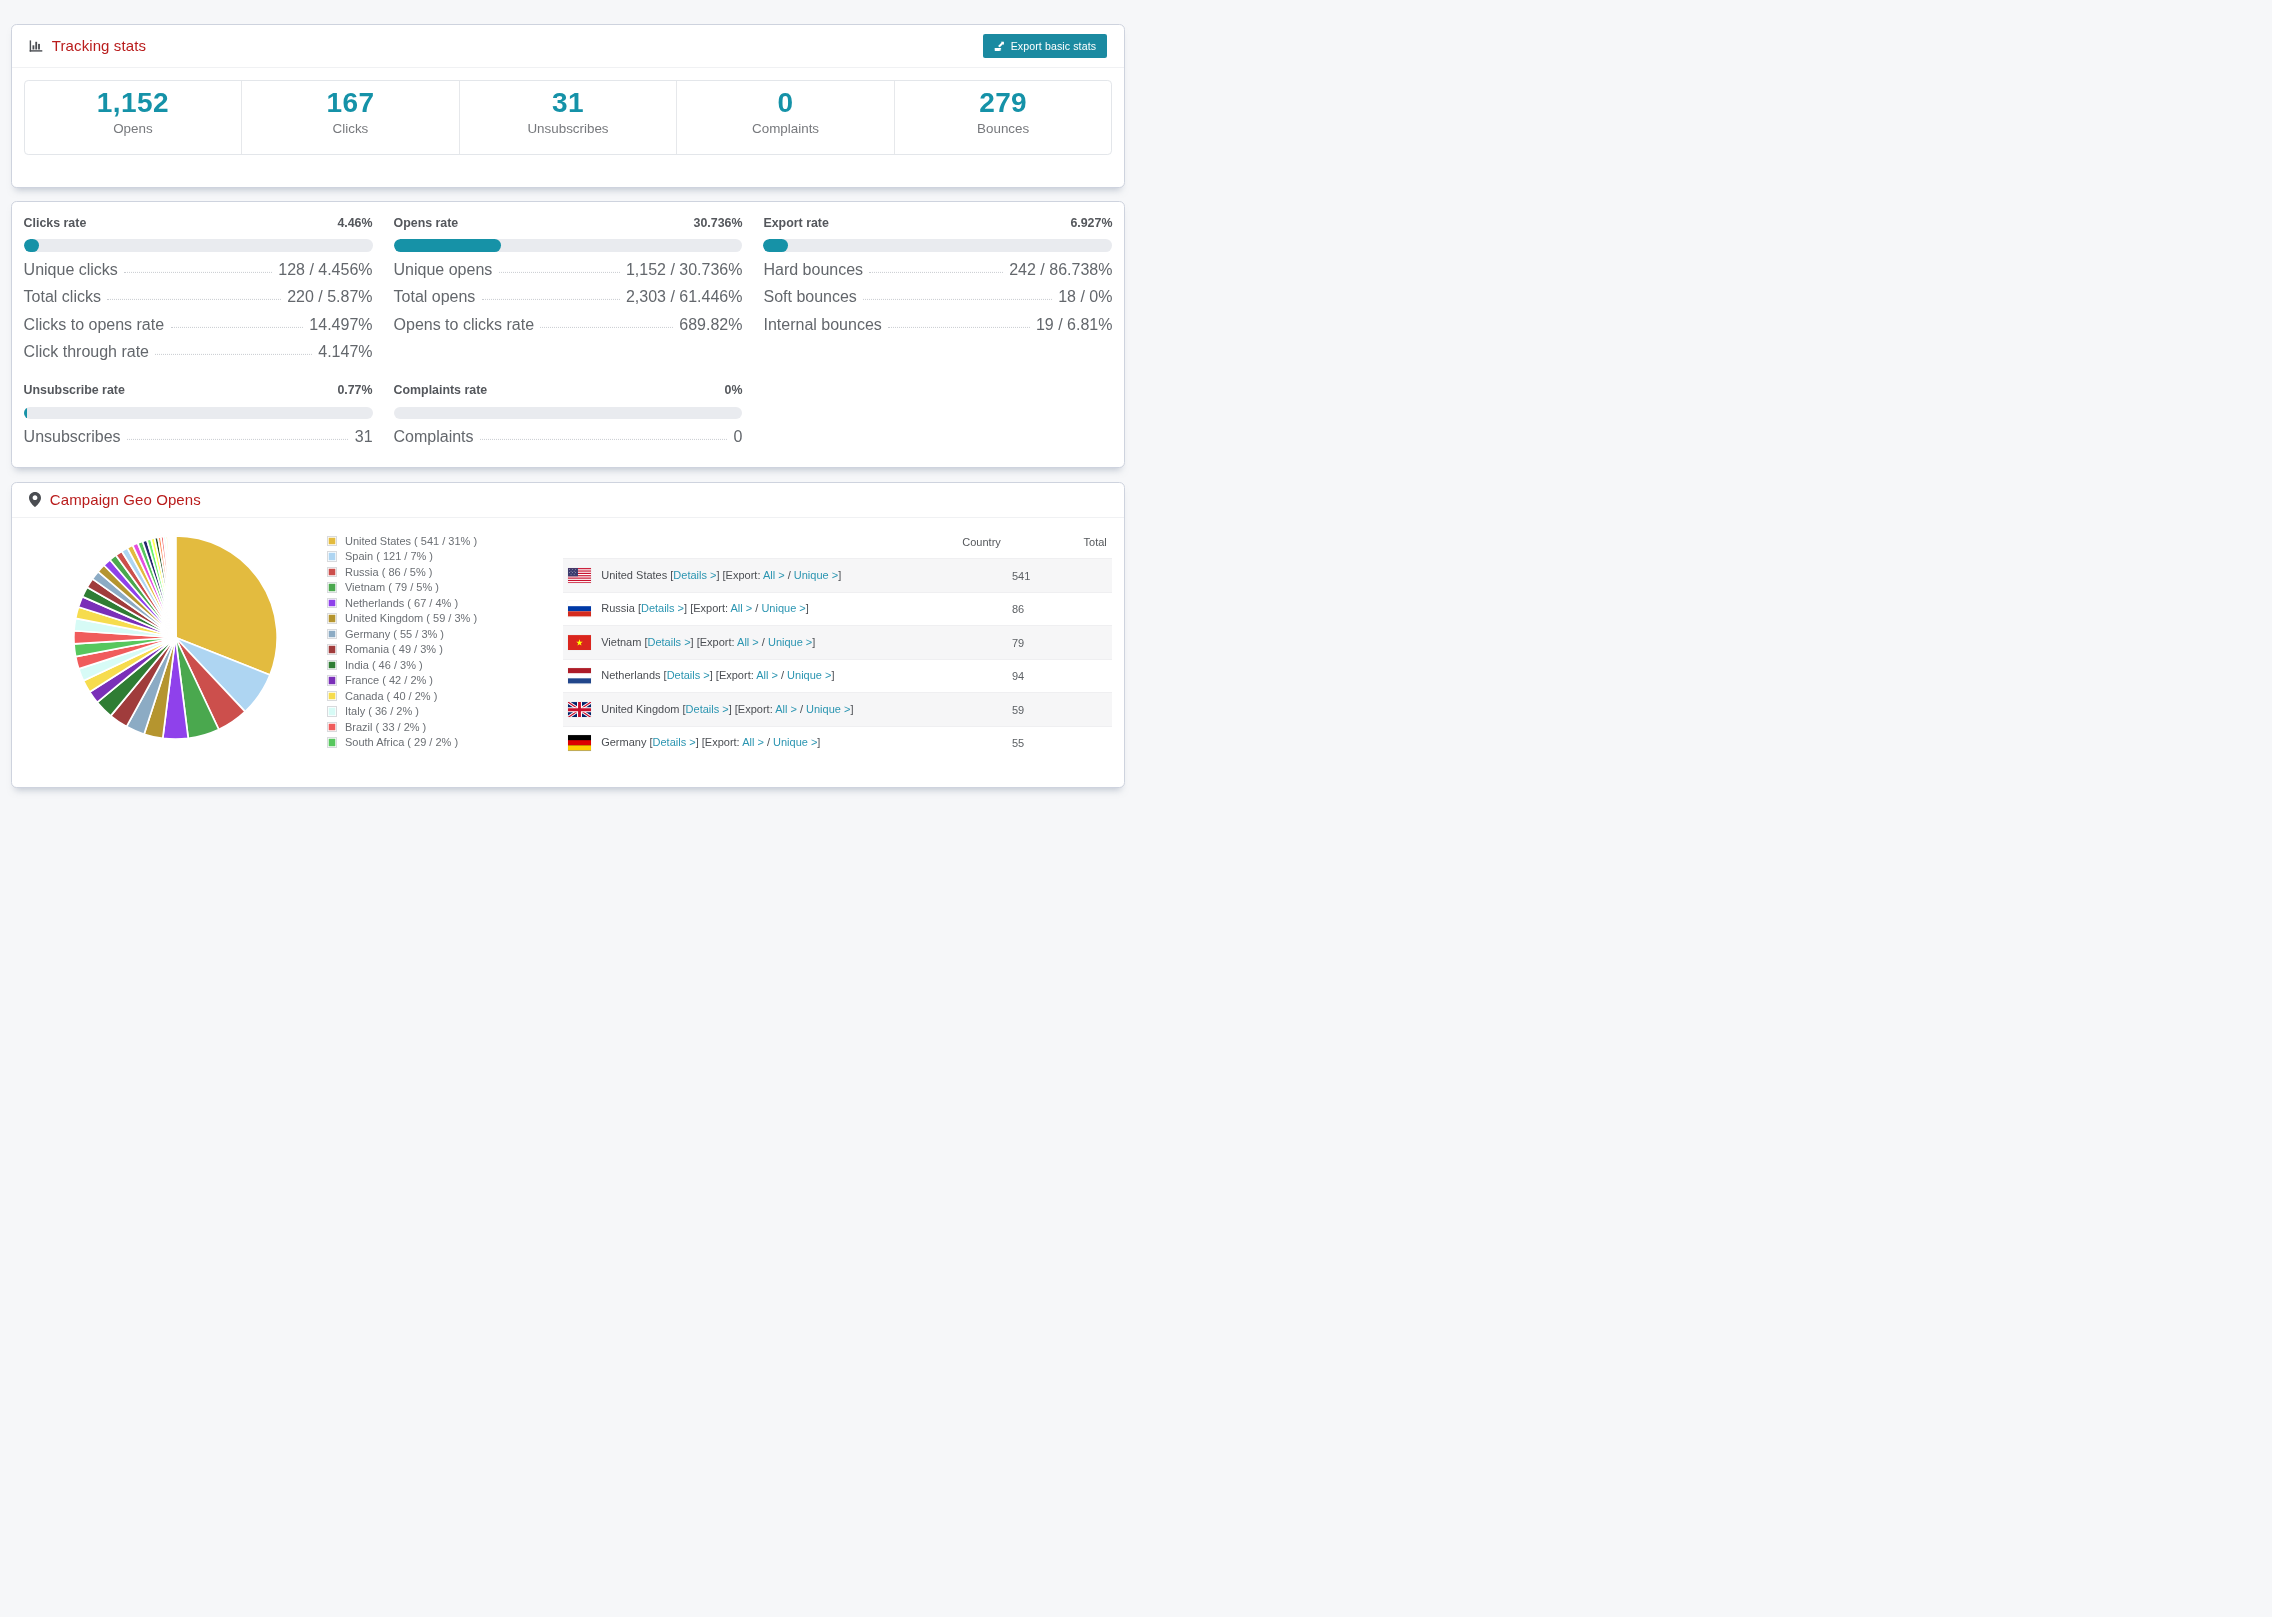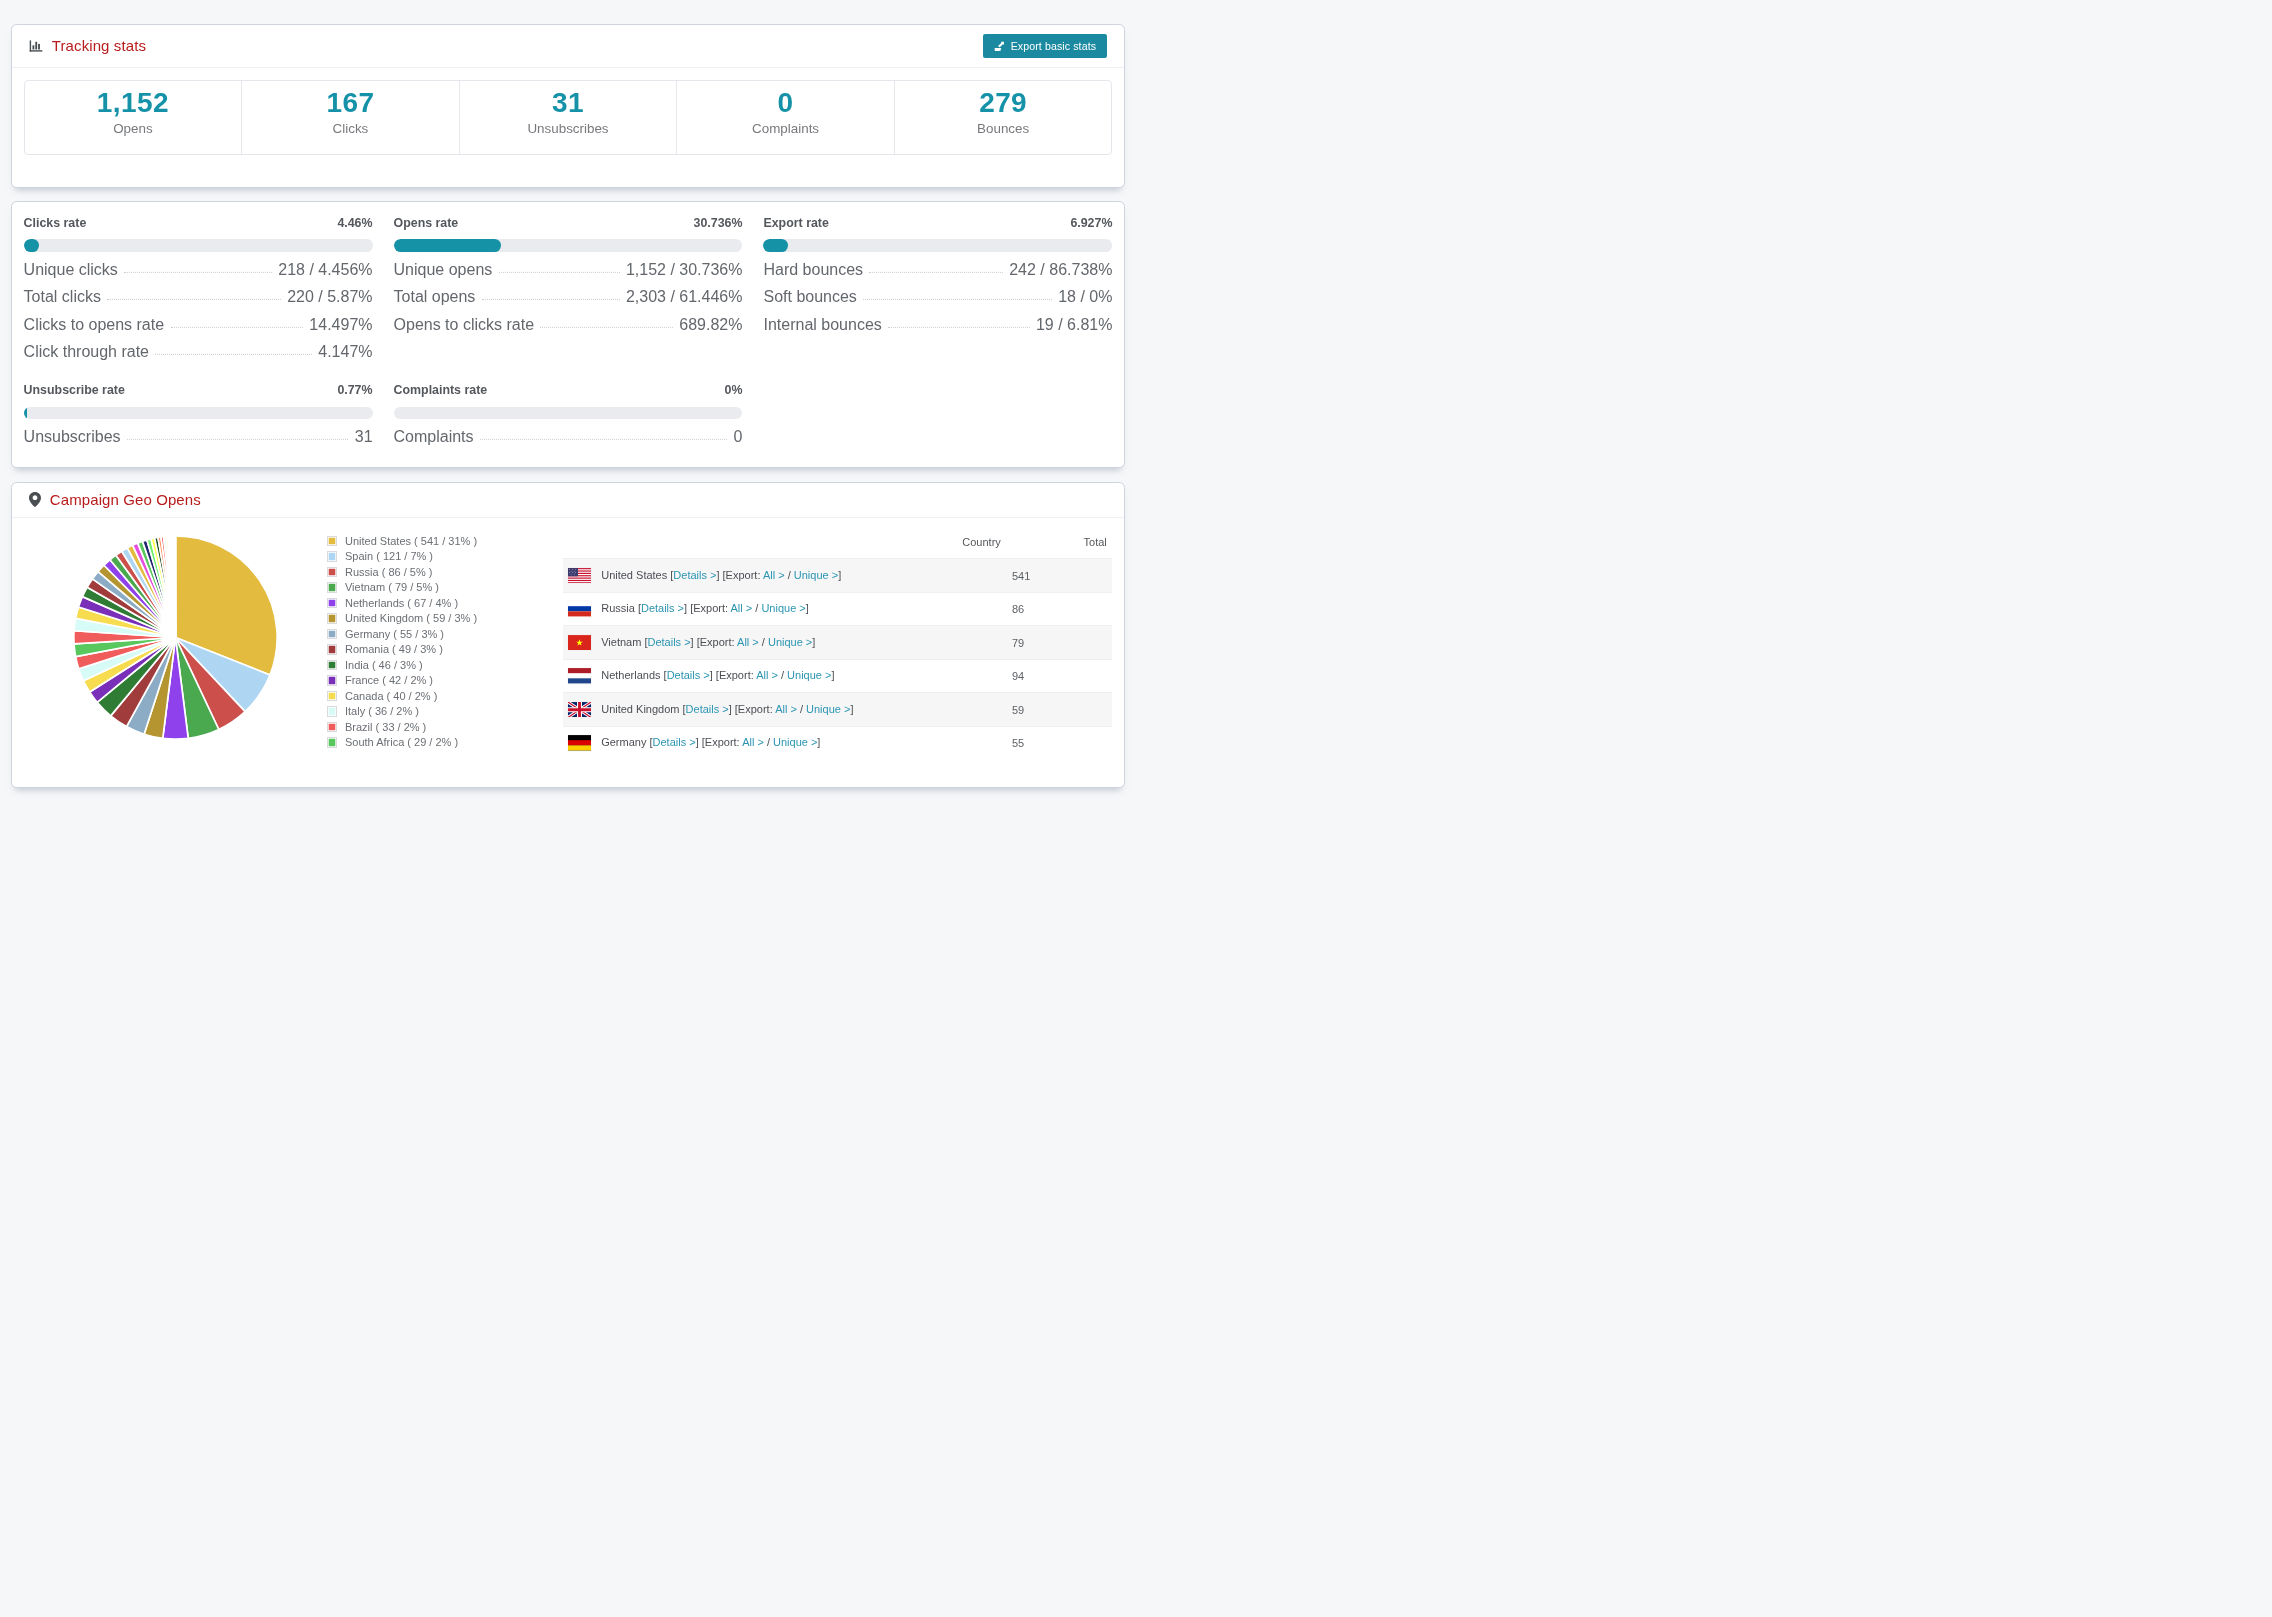--- a/index.html
+++ b/index.html
@@ -111,21 +111,21 @@
           <div class="rate-head">
             <span>Clicks rate</span>
             <span>4.46%</span>
           </div>
           <div class="rate-track">
             <div class="rate-fill" style="width: 4.46%;"></div>
           </div>
           <div class="rate-row">
             <span class="rl">Unique clicks</span>
             <span class="leader"></span>
-            <span class="rv">218 / 4.456%</span>
+            <span class="rv">128 / 4.456%</span>
           </div>
           <div class="rate-row">
             <span class="rl">Total clicks</span>
             <span class="leader"></span>
             <span class="rv">220 / 5.87%</span>
           </div>
           <div class="rate-row">
             <span class="rl">Clicks to opens rate</span>
             <span class="leader"></span>
             <span class="rv">14.497%</span>

